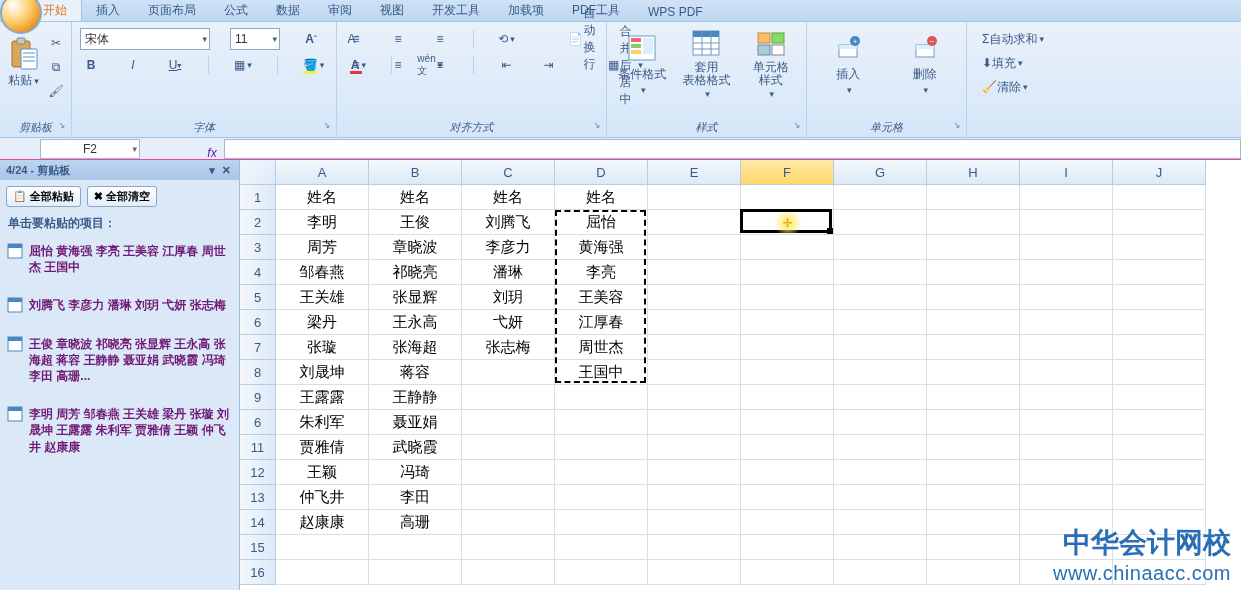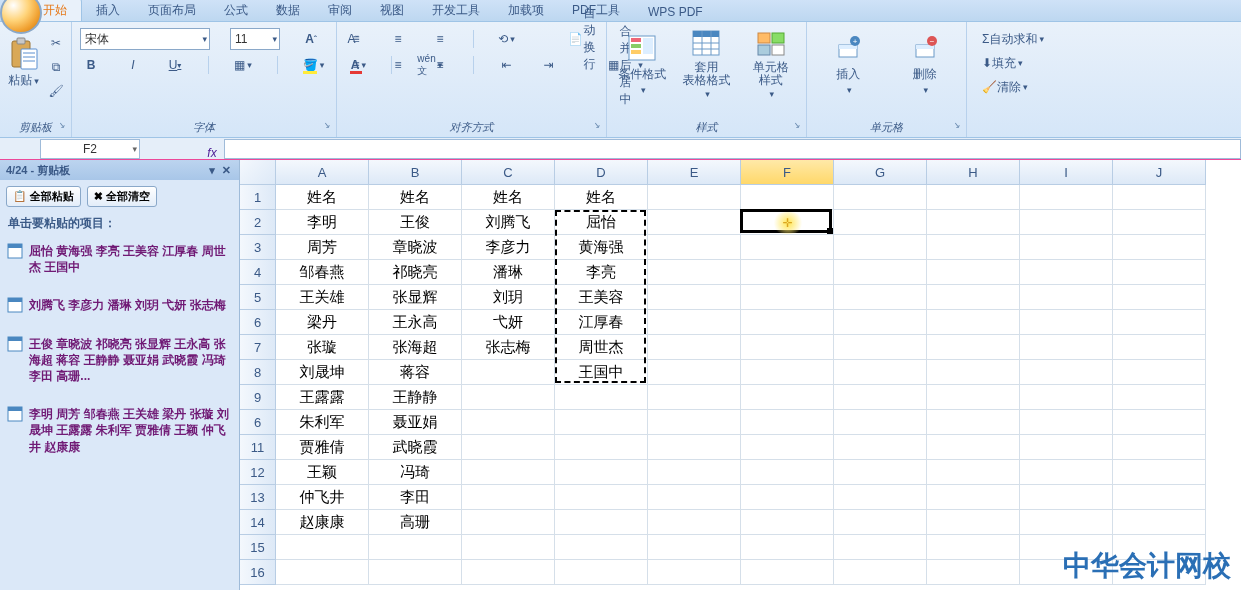--- a/index.html
+++ b/index.html
@@ -509,15 +509,16 @@
         <div class="cell"></div>
         <div class="cell"></div>
         <div class="cell"></div>
         <div class="cell"></div>
       </div>
     <div class="marching" id="marquee" style="left: 315px; top: 50px; width: 91px; height: 173px;"></div>
     <div class="active-cell-border" id="active" style="left: 500px; top: 49px; width: 92px; height: 24px;"></div>
     <div class="cursor-glow" id="glow" style="left: 530.5px; top: 52px;"></div>
     <div class="watermark">
       <div class="wm-cn">中华会计网校</div>
+      <div class="wm-en">www.chinaacc.com</div>
     </div>
   </div>
 </div>
 
 </body></html>

